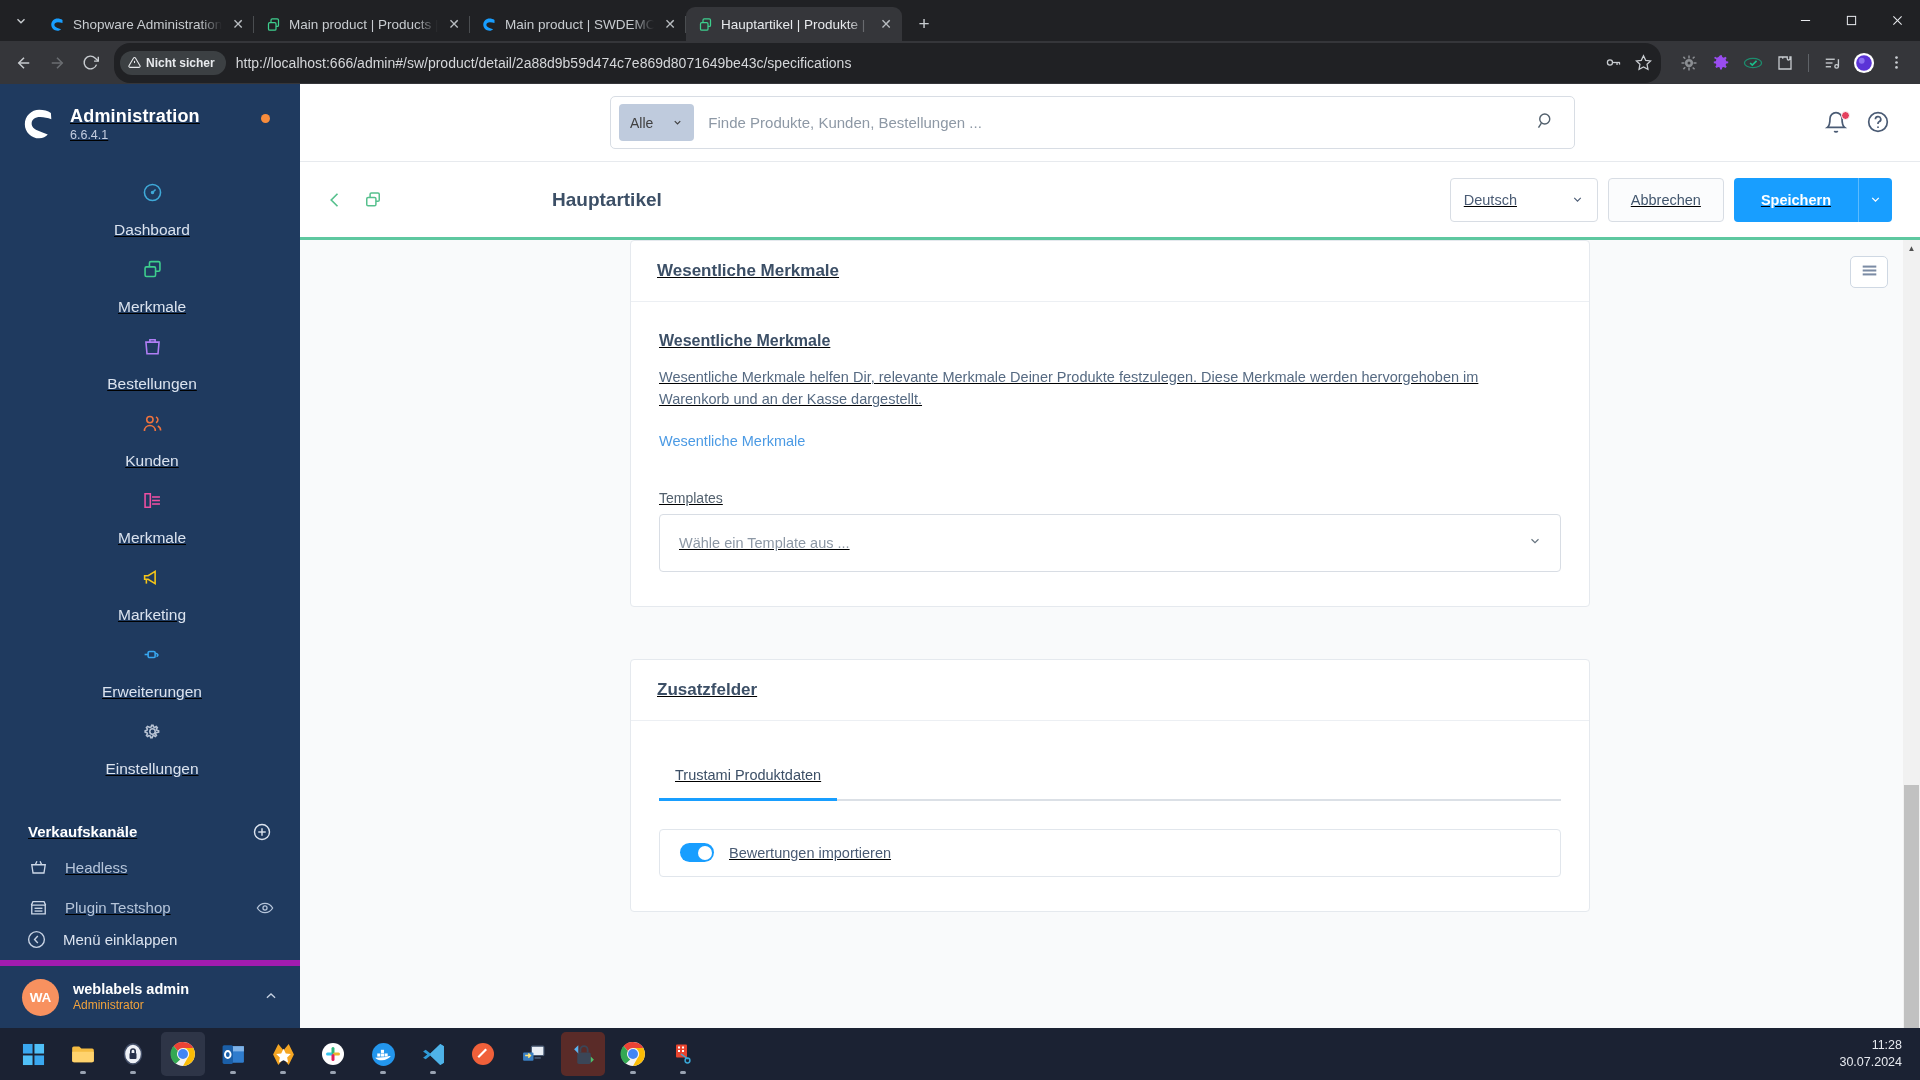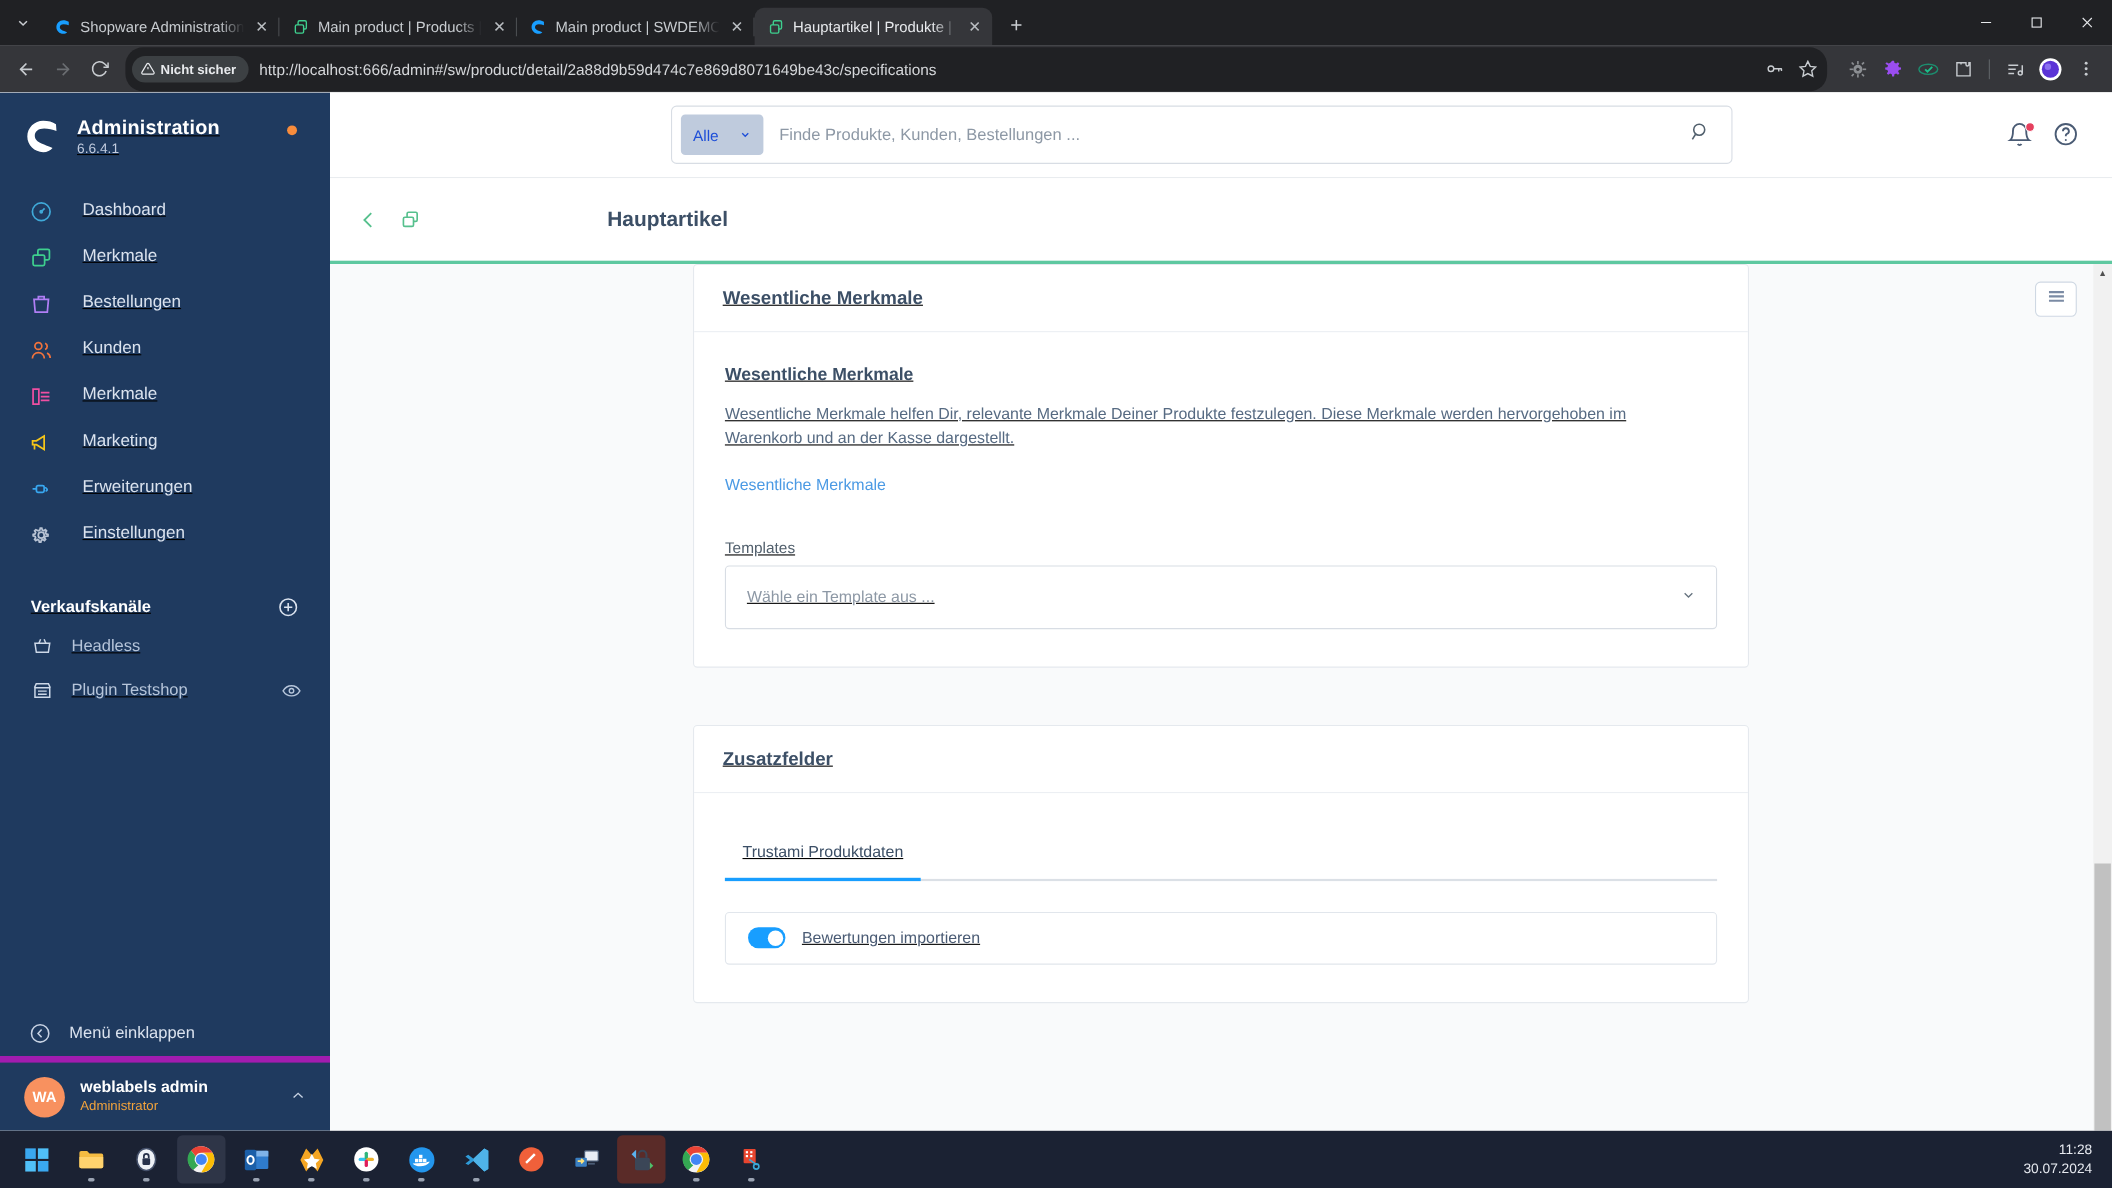--- a/index.html
+++ b/index.html
@@ -79,21 +79,21 @@
     width: 300px; flex: 0 0 300px; background: #1f3a5f; color: #fff;
     display: flex; flex-direction: column; position: relative;
   }
   .sb-brand { display: flex; align-items: center; padding: 22px 20px 0 22px; gap: 14px; position: relative;}
   .sb-logo { width: 34px; height: 34px; flex: 0 0 34px; }
   .sb-brand-text .sb-title { font-size: 18px; font-weight: bold; letter-spacing: .2px; line-height: 1.15;}
   .sb-brand-text .sb-ver { font-size: 12.5px; color: #c3cde0; margin-top: 1px;}
   .sb-dot { position: absolute; right: 30px; top: 30px; width: 9px; height: 9px; border-radius: 50%; background: #f88c3c;}
 
   .sb-nav { margin-top: 30px; }
-  .sb-item { display: flex; align-items: flex-start; gap: 27px; padding: 10px 22px 10px 26px; cursor: pointer; }
+  .sb-item { display: flex; align-items: center; gap: 17px; padding: 10px 22px 10px 26px; cursor: pointer; flex-direction: column; }
   .sb-item .ic { width: 22px; height: 22px; flex: 0 0 22px; display:flex;align-items:center;justify-content:center;}
   .sb-item .lbl { font-size: 15.5px; color: #dbe3ef; }
 
   .sb-section {
     display:flex; align-items:center; justify-content: space-between;
     padding: 34px 28px 6px 28px;
   }
   .sb-section .s-title { font-size: 15px; font-weight: bold; color:#fff; }
   .sb-section .s-add { width: 20px; height: 20px; color:#dbe3ef; }
   .sb-channel { display: flex; align-items: center; gap: 17px; padding: 10px 26px 10px 28px; }
@@ -126,21 +126,21 @@
   .main { flex: 1 1 auto; display: flex; flex-direction: column; background: #f9fafb; min-width: 0; position: relative;}
 
   .topbar { height: 78px; flex: 0 0 78px; background:#fff; display:flex; align-items:center; position: relative;
             border-bottom: 1px solid #e7eaee;}
   .searchwrap {
     position: absolute; left: 310px; width: 965px; height: 53px;
     border: 1px solid #d8dde4; border-radius: 5px; background: #fff;
     display: flex; align-items: center; padding: 0 14px 0 8px;
   }
   .search-scope {
-    height: 37px; min-width: 62px; background: #bfcbdd; border-radius: 4px; color: #1d4ed8;
+    height: 37px; min-width: 62px; background: #bfcbdd; border-radius: 4px; color: #404040;
     display: flex; align-items: center; justify-content: center; gap: 19px;
     font-size: 14px; padding: 0 11px; font-weight: 500;
   }
   .search-input {
     flex: 1 1 auto; border: 0; outline: none; font-size: 15px; color: #4a545f;
     padding-left: 14px; background: transparent; font-family: inherit;
   }
   .search-input::placeholder { color: #8d98a5; }
   .search-go { width: 24px; color:#52606d;}
   .topbar-right { position: absolute; right: 28px; display:flex; align-items:center; gap: 16px;}
@@ -638,20 +638,37 @@
               </svg>
           </span>
           <span class="ph-ic">
             <svg width="20" height="20" viewBox="0 0 24 24" fill="none" stroke="currentColor" stroke-width="1.8">
                 <rect x="8.5" y="3.5" width="11" height="10" rx="1.6"></rect>
                 <rect x="4.5" y="9" width="11" height="10" rx="1.6" fill="#fff"></rect>
               </svg>
           </span>
         </div>
         <div class="ph-title">Hauptartikel</div>
+        <div class="ph-right">
+          <div class="lang-select">
+            <span>Deutsch</span>
+            <svg width="13" height="13" viewBox="0 0 24 24" fill="none" stroke="currentColor" stroke-width="2">
+                <polyline points="6 9 12 15 18 9"></polyline>
+              </svg>
+          </div>
+          <div class="btn-cancel">Abbrechen</div>
+          <div class="btn-save-group">
+            <div class="btn-save">Speichern</div>
+            <div class="btn-save-arrow">
+              <svg width="13" height="13" viewBox="0 0 24 24" fill="none" stroke="currentColor" stroke-width="2.4">
+                  <polyline points="6 9 12 15 18 9"></polyline>
+                </svg>
+            </div>
+          </div>
+        </div>
       </div>
 
       <div class="content">
         <div class="content-inner">
 
           <div class="fab-menu">
             <span>
               <svg width="17" height="13" viewBox="0 0 20 14" fill="none" stroke="#7b8ba4" stroke-width="2.4">
                   <line x1="2" y1="2.4" x2="18" y2="2.4"></line>
                   <line x1="2" y1="7" x2="18" y2="7"></line>

